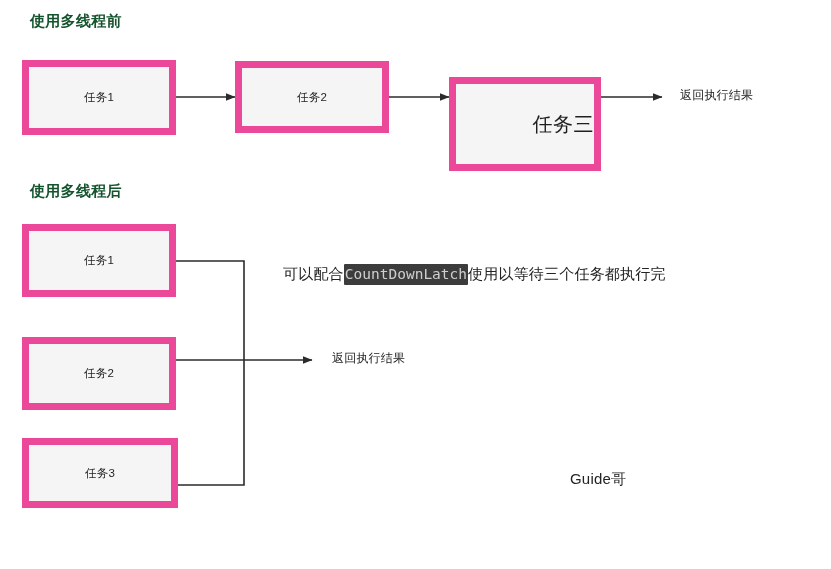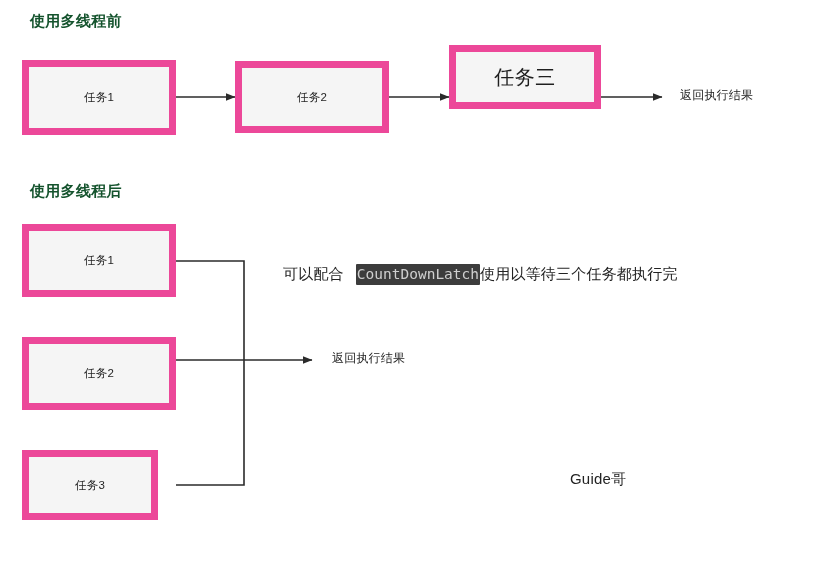--- a/index.html
+++ b/index.html
@@ -77,21 +77,20 @@
   .code-chip {
     display: inline-block;
     background: #3c3c3c;
     color: #cfcfcf;
     font-family: "DejaVu Sans Mono", "Liberation Mono", monospace;
     font-size: 14.5px;
     padding: 1px 1px 2px 1px;
     line-height: 1.25;
     letter-spacing: 0px;
     border-radius: 1px;
-    margin-left: 12px;
   }
   .signature {
     position: absolute;
     font-size: 15px;
     color: #232323;
     white-space: nowrap;
     letter-spacing: 0.2px;
   }
 </style>
 </head>
@@ -117,37 +116,37 @@
   <div class="section-title" style="left:30px; top:12px;">使用多线程前</div>
 
   <div class="node-box" style="left:22px; top:60px; width:154px; height:75px;">
     <span class="node-label">任务1</span>
   </div>
 
   <div class="node-box" style="left:235px; top:61px; width:154px; height:72px;">
     <span class="node-label">任务2</span>
   </div>
 
-  <div class="node-box" style="left:449px; top:45px; width:152px; height:64px;">
+  <div class="node-box" style="left:449px; top:77px; width:152px; height:94px;justify-content:flex-end;">
     <span class="node-label-lg">任务三</span>
   </div>
 
   <div class="edge-label" style="left:680px; top:87px;">返回执行结果</div>
 
   <div class="section-title" style="left:30px; top:182px;">使用多线程后</div>
 
   <div class="node-box" style="left:22px; top:224px; width:154px; height:73px;">
     <span class="node-label">任务1</span>
   </div>
 
   <div class="node-box" style="left:22px; top:337px; width:154px; height:73px;">
     <span class="node-label">任务2</span>
   </div>
 
-  <div class="node-box" style="left:22px; top:450px; width:136px; height:70px;">
+  <div class="node-box" style="left:22px; top:438px; width:156px; height:70px;">
     <span class="node-label">任务3</span>
   </div>
 
   <div class="edge-label" style="left:332px; top:350px;">返回执行结果</div>
 
   <div class="note-text" style="left:283px; top:264px;">
     <span>可以配合</span>
       <span class="code-chip">CountDownLatch</span>
       <span>使用以等待三个任务都执行完</span>
   </div>

